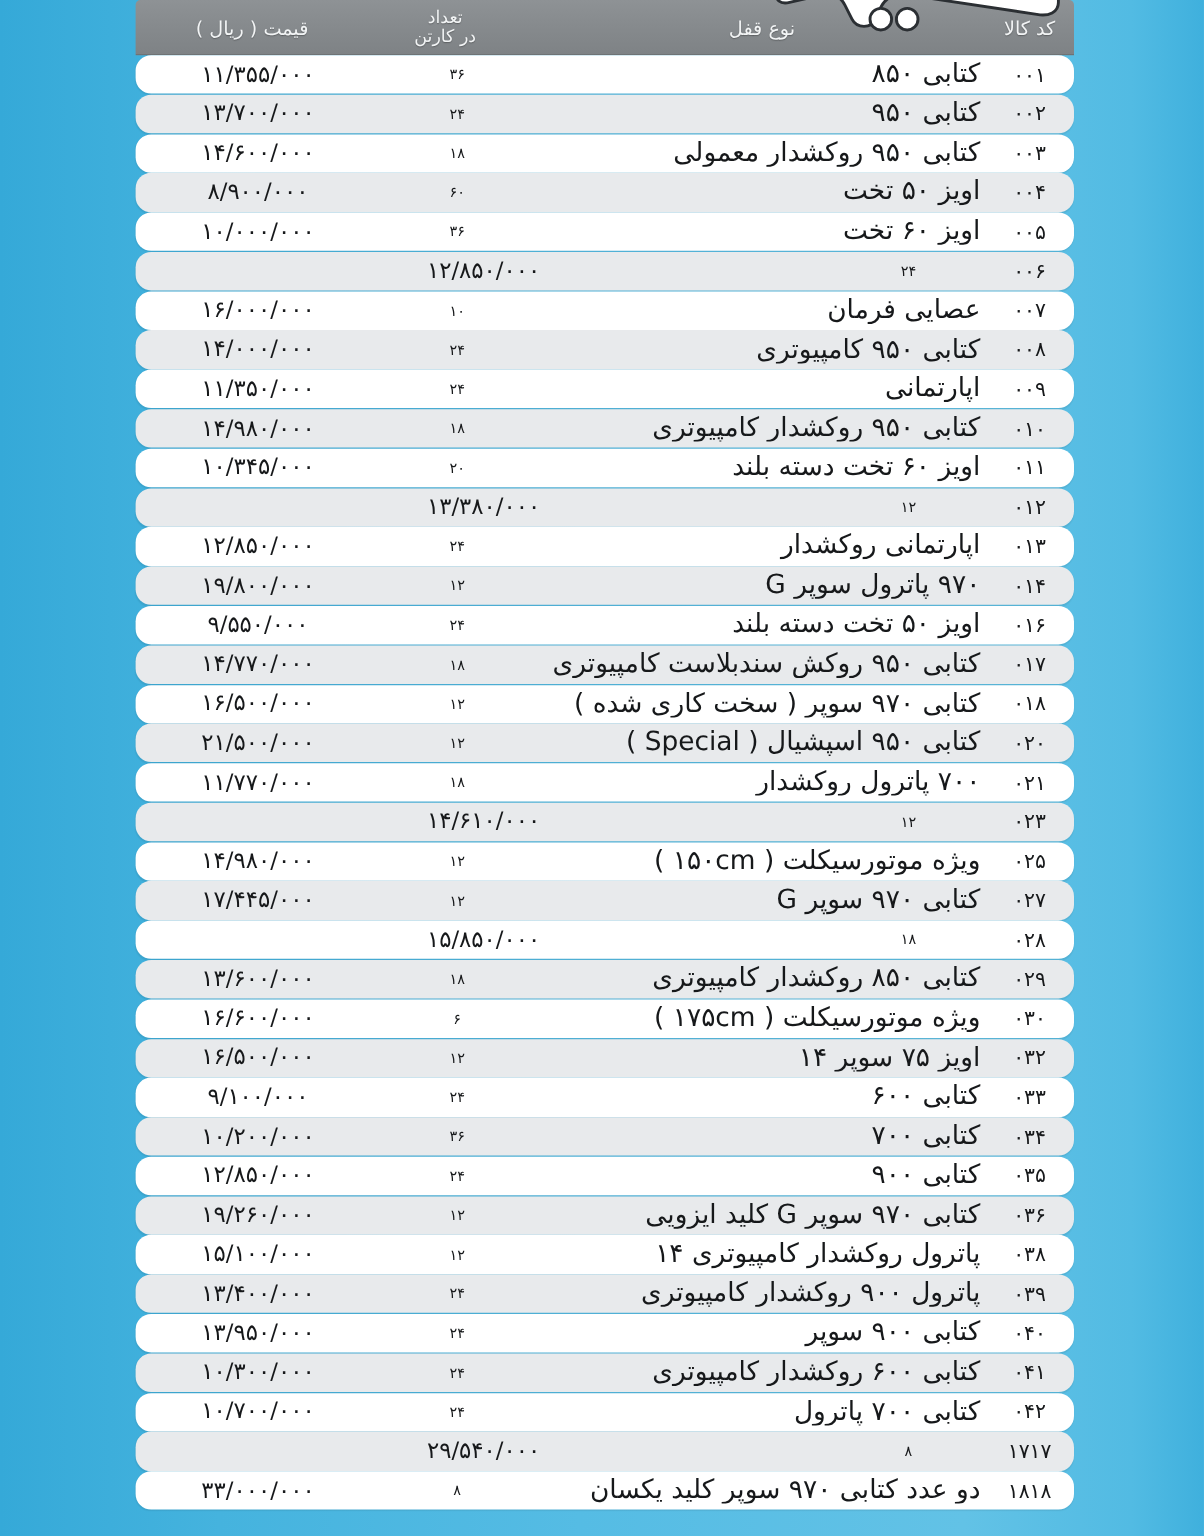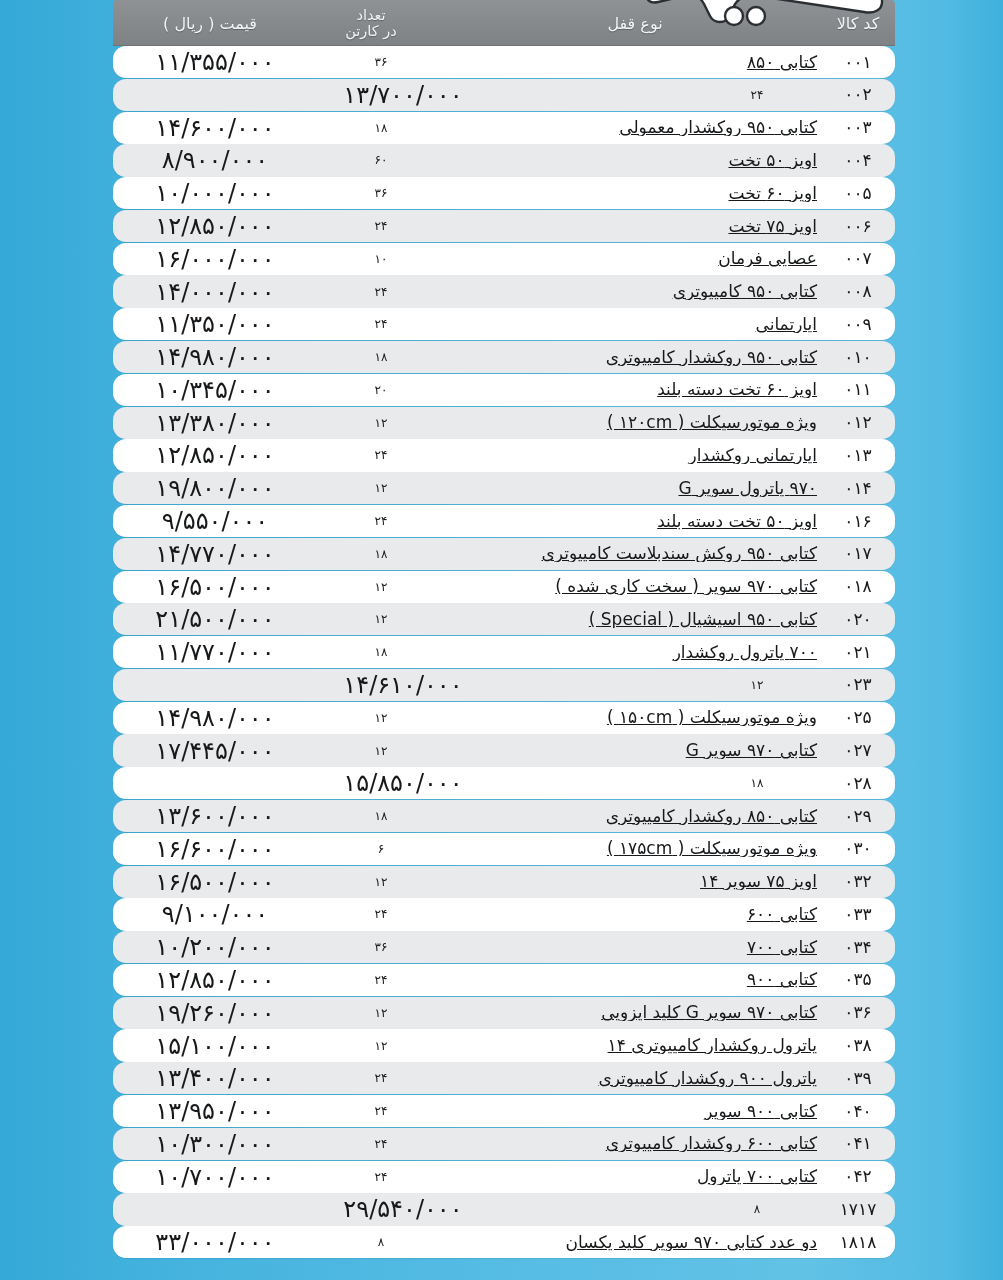--- a/index.html
+++ b/index.html
@@ -98,33 +98,32 @@
     width: 74px;
     justify-content: center;
     font-size: 17px;
     letter-spacing: 2px;
     font-family: Liberation Serif, serif;
   }
   .c-name {
     width: 372px;
     justify-content: flex-start;
     padding-right: 4px;
-    font-size: 17px;
-    text-decoration: underline;
+    font-size: 22px;
   }
   .c-qty {
     width: 128px;
     justify-content: center;
     font-size: 12px;
     letter-spacing: 1px;
   }
   .c-price {
     flex: 1;
     justify-content: center;
-    font-size: 24px;
+    font-size: 19px;
     letter-spacing: 0.5px;
     direction: ltr;
   }
 
   
   #watermark {
     position: absolute;
     top: -34px;
     right: 115px;
     width: 250px;
@@ -161,20 +160,21 @@
 
     <div class="rows" id="rows-container">
         <div class="row odd">
           <div class="cell c-code">۰۰۱</div>
           <div class="cell c-name">کتابی ۸۵۰</div>
           <div class="cell c-qty">۳۶</div>
           <div class="cell c-price">۱۱/۳۵۵/۰۰۰</div>
         </div>
         <div class="row even">
           <div class="cell c-code">۰۰۲</div>
+          <div class="cell c-name">کتابی ۹۵۰</div>
           <div class="cell c-qty">۲۴</div>
           <div class="cell c-price">۱۳/۷۰۰/۰۰۰</div>
         </div>
         <div class="row odd">
           <div class="cell c-code">۰۰۳</div>
           <div class="cell c-name">کتابی ۹۵۰ روکشدار معمولی</div>
           <div class="cell c-qty">۱۸</div>
           <div class="cell c-price">۱۴/۶۰۰/۰۰۰</div>
         </div>
         <div class="row even">
@@ -184,21 +184,20 @@
           <div class="cell c-price">۸/۹۰۰/۰۰۰</div>
         </div>
         <div class="row odd">
           <div class="cell c-code">۰۰۵</div>
           <div class="cell c-name">آویز ۶۰ تخت</div>
           <div class="cell c-qty">۳۶</div>
           <div class="cell c-price">۱۰/۰۰۰/۰۰۰</div>
         </div>
         <div class="row even">
           <div class="cell c-code">۰۰۶</div>
-          <div class="cell c-name">آویز ۷۵ تخت</div>
           <div class="cell c-qty">۲۴</div>
           <div class="cell c-price">۱۲/۸۵۰/۰۰۰</div>
         </div>
         <div class="row odd">
           <div class="cell c-code">۰۰۷</div>
           <div class="cell c-name">عصایی فرمان</div>
           <div class="cell c-qty">۱۰</div>
           <div class="cell c-price">۱۶/۰۰۰/۰۰۰</div>
         </div>
         <div class="row even">
@@ -220,21 +219,20 @@
           <div class="cell c-price">۱۴/۹۸۰/۰۰۰</div>
         </div>
         <div class="row odd">
           <div class="cell c-code">۰۱۱</div>
           <div class="cell c-name">آویز ۶۰ تخت دسته بلند</div>
           <div class="cell c-qty">۲۰</div>
           <div class="cell c-price">۱۰/۳۴۵/۰۰۰</div>
         </div>
         <div class="row even">
           <div class="cell c-code">۰۱۲</div>
-          <div class="cell c-name">ویژه موتورسیکلت ( ۱۲۰cm )</div>
           <div class="cell c-qty">۱۲</div>
           <div class="cell c-price">۱۳/۳۸۰/۰۰۰</div>
         </div>
         <div class="row odd">
           <div class="cell c-code">۰۱۳</div>
           <div class="cell c-name">آپارتمانی روکشدار</div>
           <div class="cell c-qty">۲۴</div>
           <div class="cell c-price">۱۲/۸۵۰/۰۰۰</div>
         </div>
         <div class="row even">

